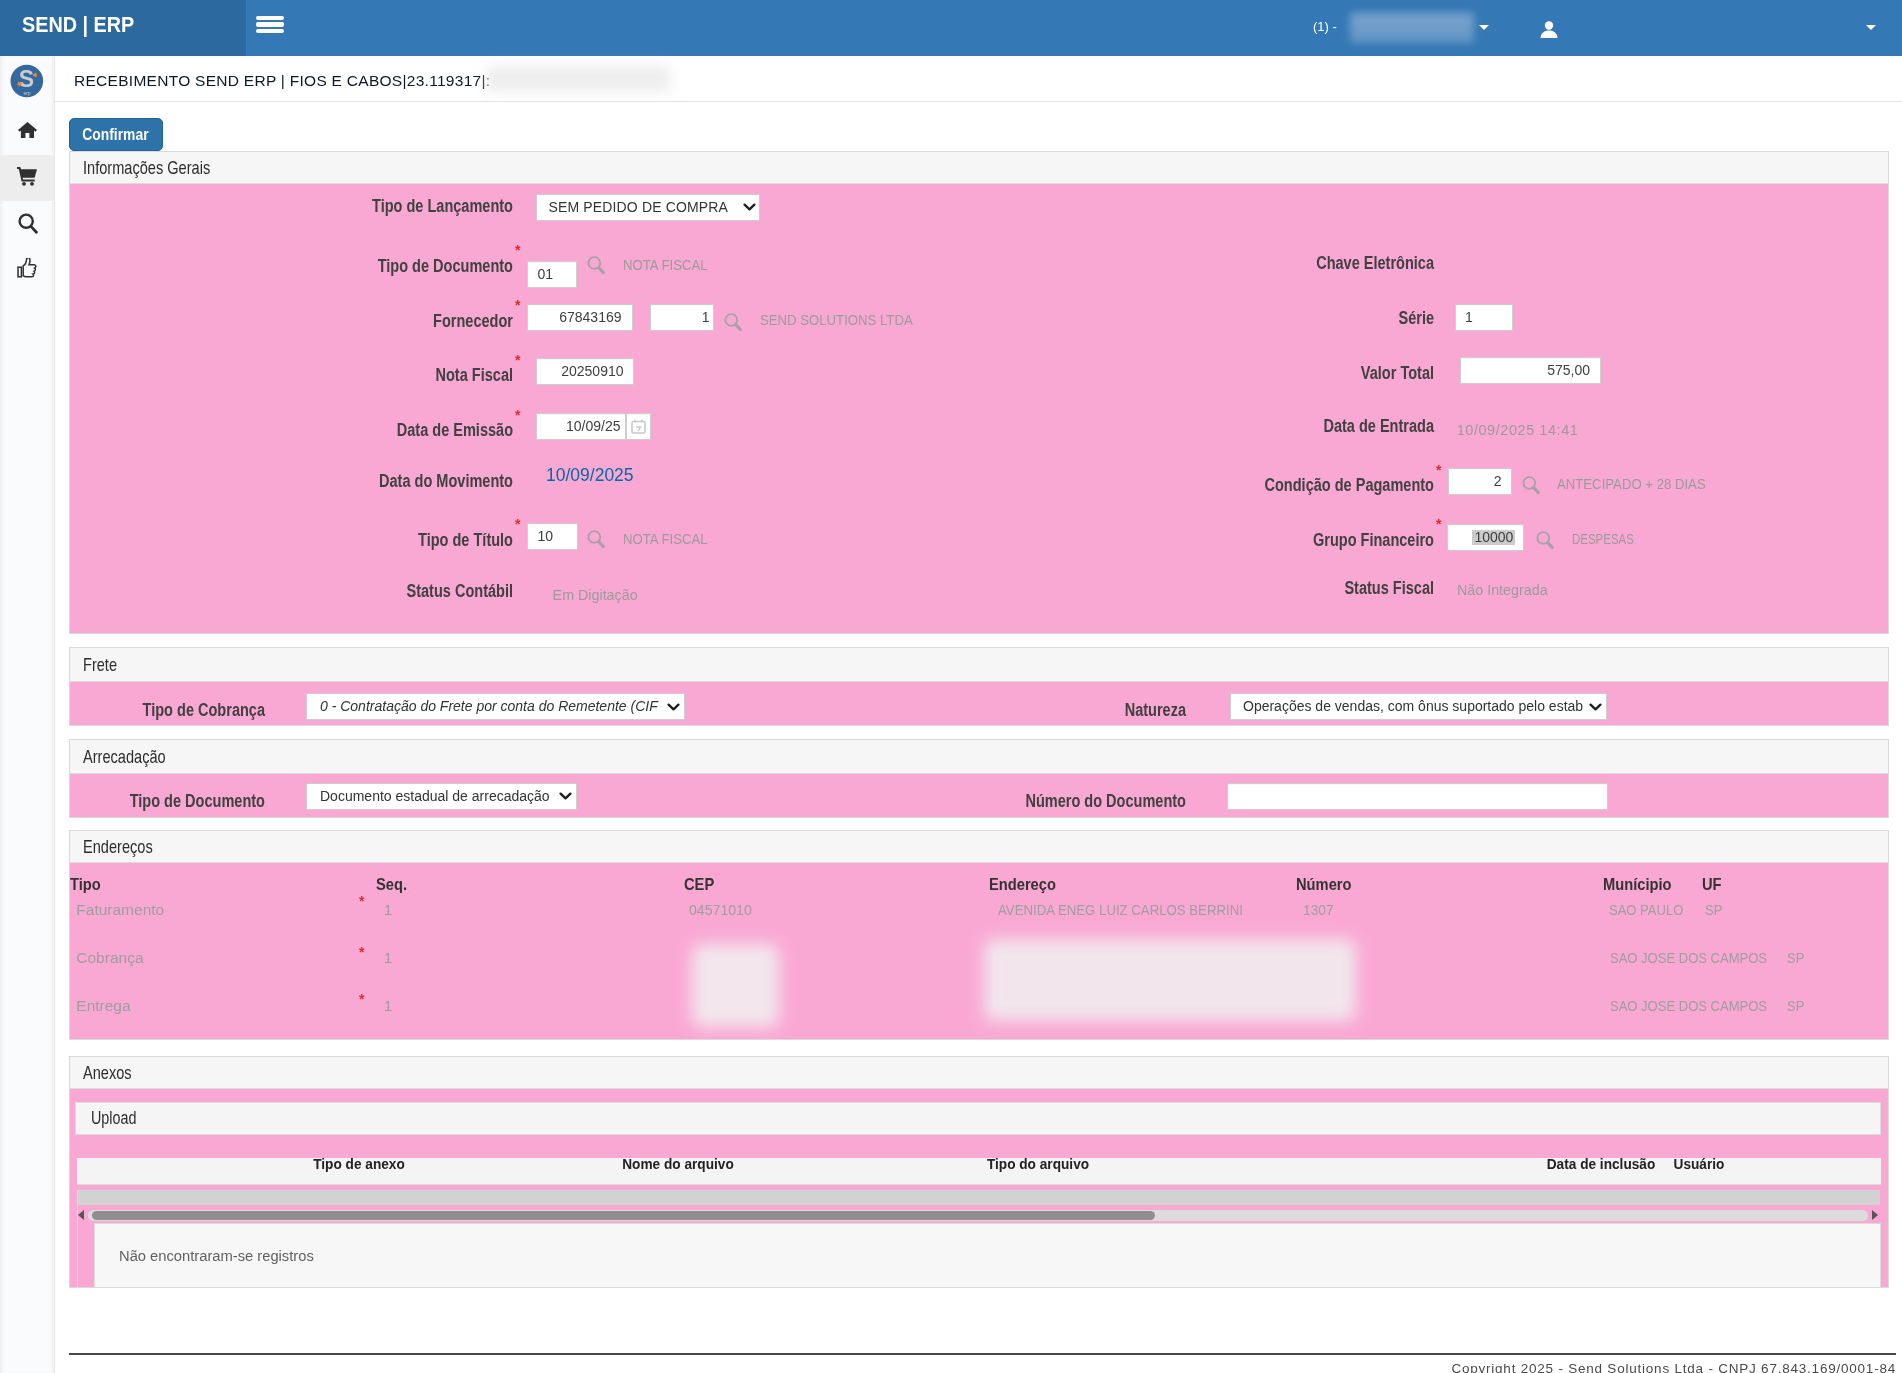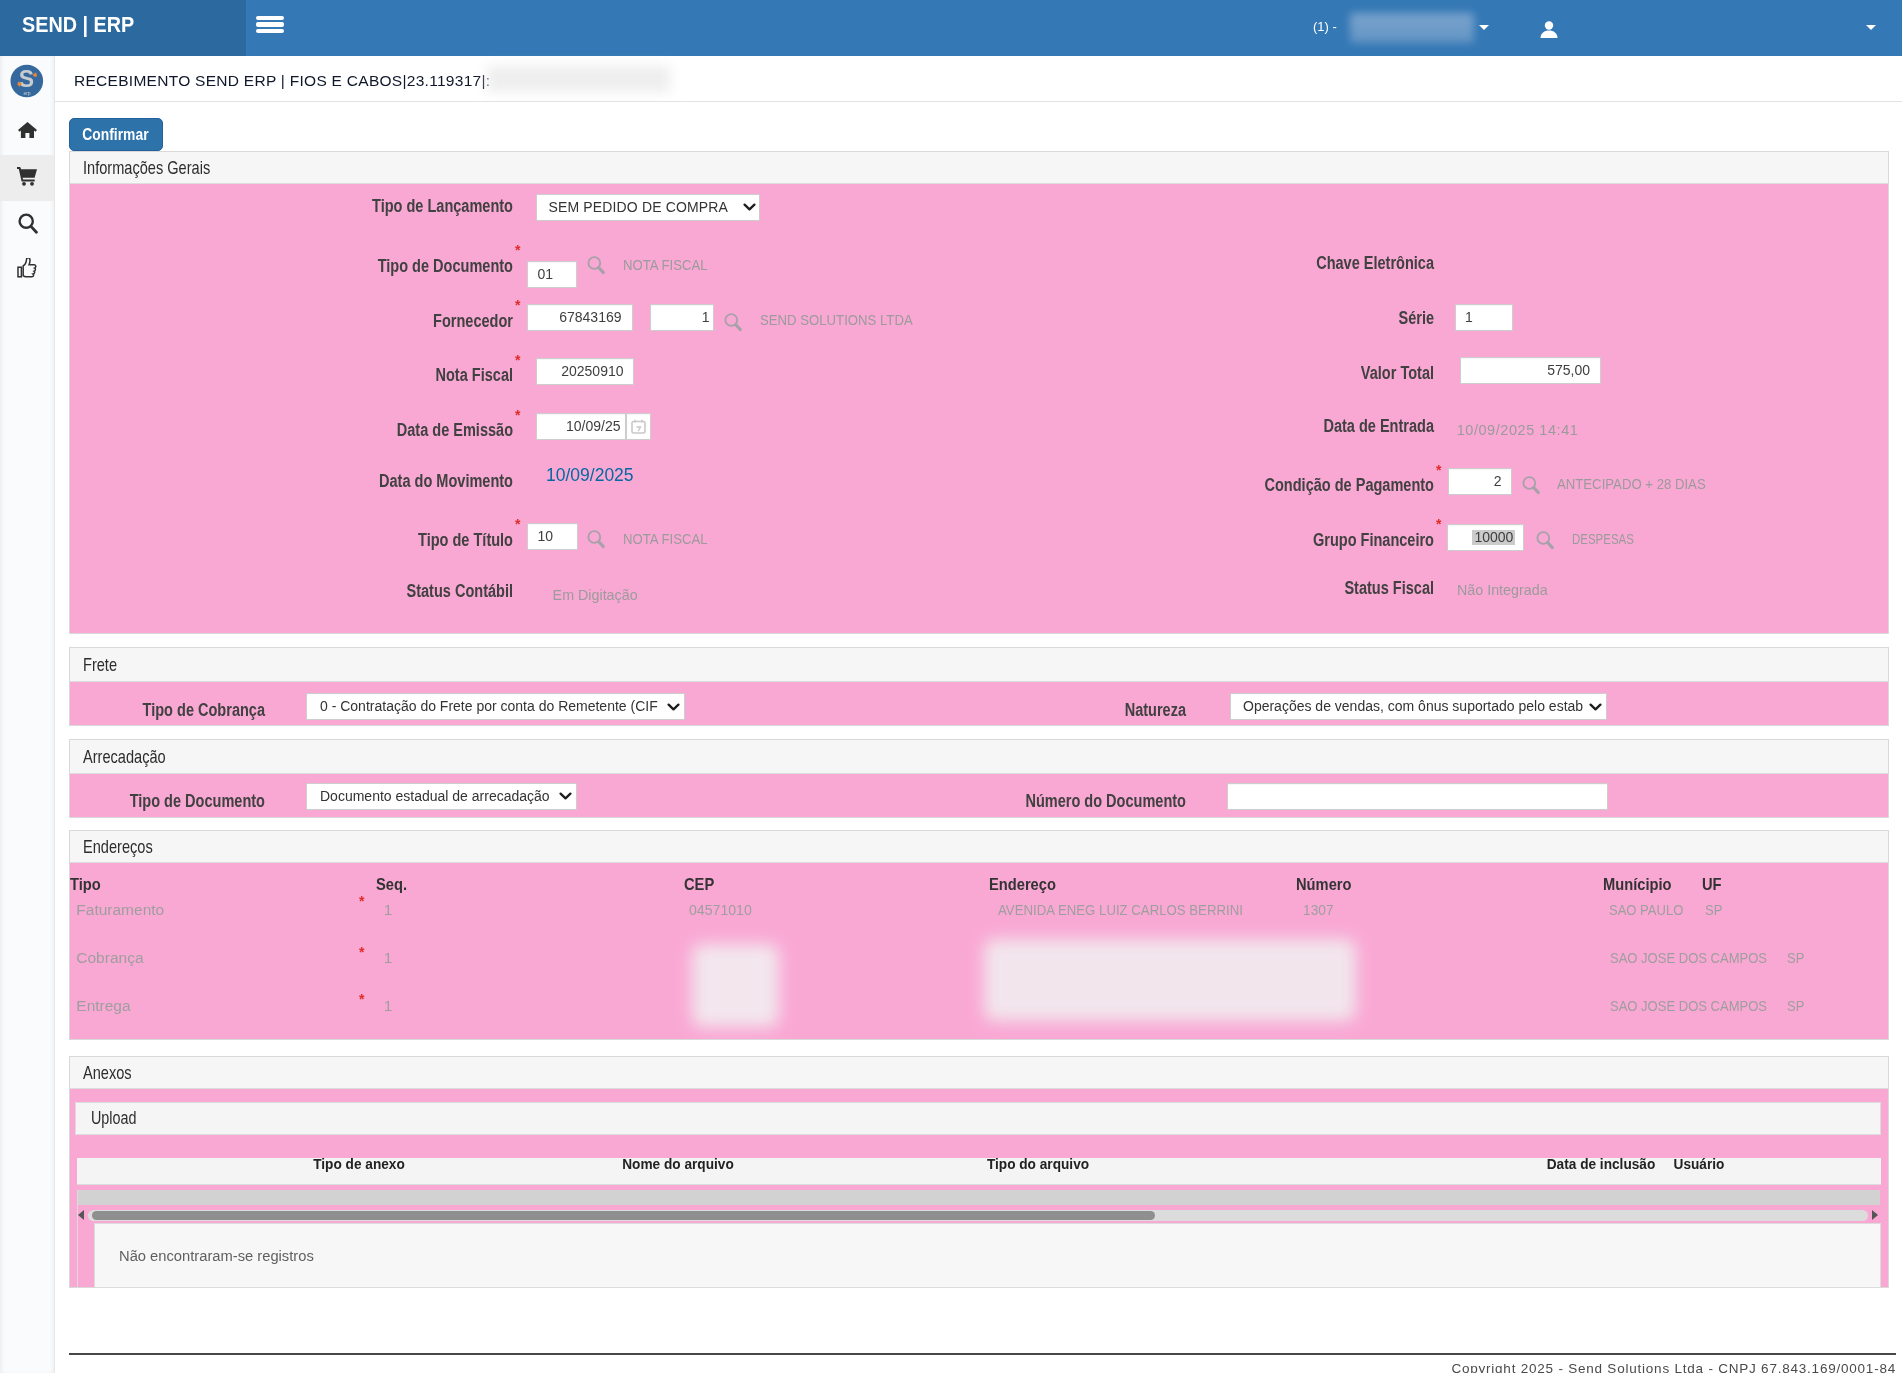--- a/index.html
+++ b/index.html
@@ -202,21 +202,21 @@
 
   <div class="lb" style="left:1134px; width:300px; top:575px;">Status Fiscal</div>
   <div class="tx grey" style="left:1457px; top:576.5px; font-size:14.3px;">Não Integrada</div>
 </div>
 
 <div class="panel" style="top:646.5px; height:79.5px;">
   <div class="phead" style="height:34px; line-height:34px;"><span class="ph">Frete</span></div>
 </div>
 
 <div class="lb" style="left:65px; width:200px; top:697px;">Tipo de Cobrança</div>
-<div class="sel" style="left:306px; top:692.5px; width:379px; padding-left:13px;">0 - Contratação do Frete por conta do Remetente (CIF</div>
+<div class="sel" style="left:306px; top:692.5px; width:379px; padding-left:13px;font-style:italic;">0 - Contratação do Frete por conta do Remetente (CIF</div>
 <svg class="ico" style="left:667px; top:702.5px;" width="13" height="9" viewBox="0 0 13 9">
     <path d="M1.6 1.6 L6.5 6.4 L11.4 1.6" stroke="#1d1d1d" stroke-width="2.3" fill="none" stroke-linecap="round" stroke-linejoin="round"></path>
   </svg>
 <div class="lb" style="left:986px; width:200px; top:697px;">Natureza</div>
 <div class="sel" style="left:1230px; top:692.5px; width:377px;">Operações de vendas, com ônus suportado pelo estab</div>
 <svg class="ico" style="left:1589px; top:702.5px;" width="13" height="9" viewBox="0 0 13 9">
     <path d="M1.6 1.6 L6.5 6.4 L11.4 1.6" stroke="#1d1d1d" stroke-width="2.3" fill="none" stroke-linecap="round" stroke-linejoin="round"></path>
   </svg>
 
 <div class="panel" style="top:739px; height:78.5px;">

